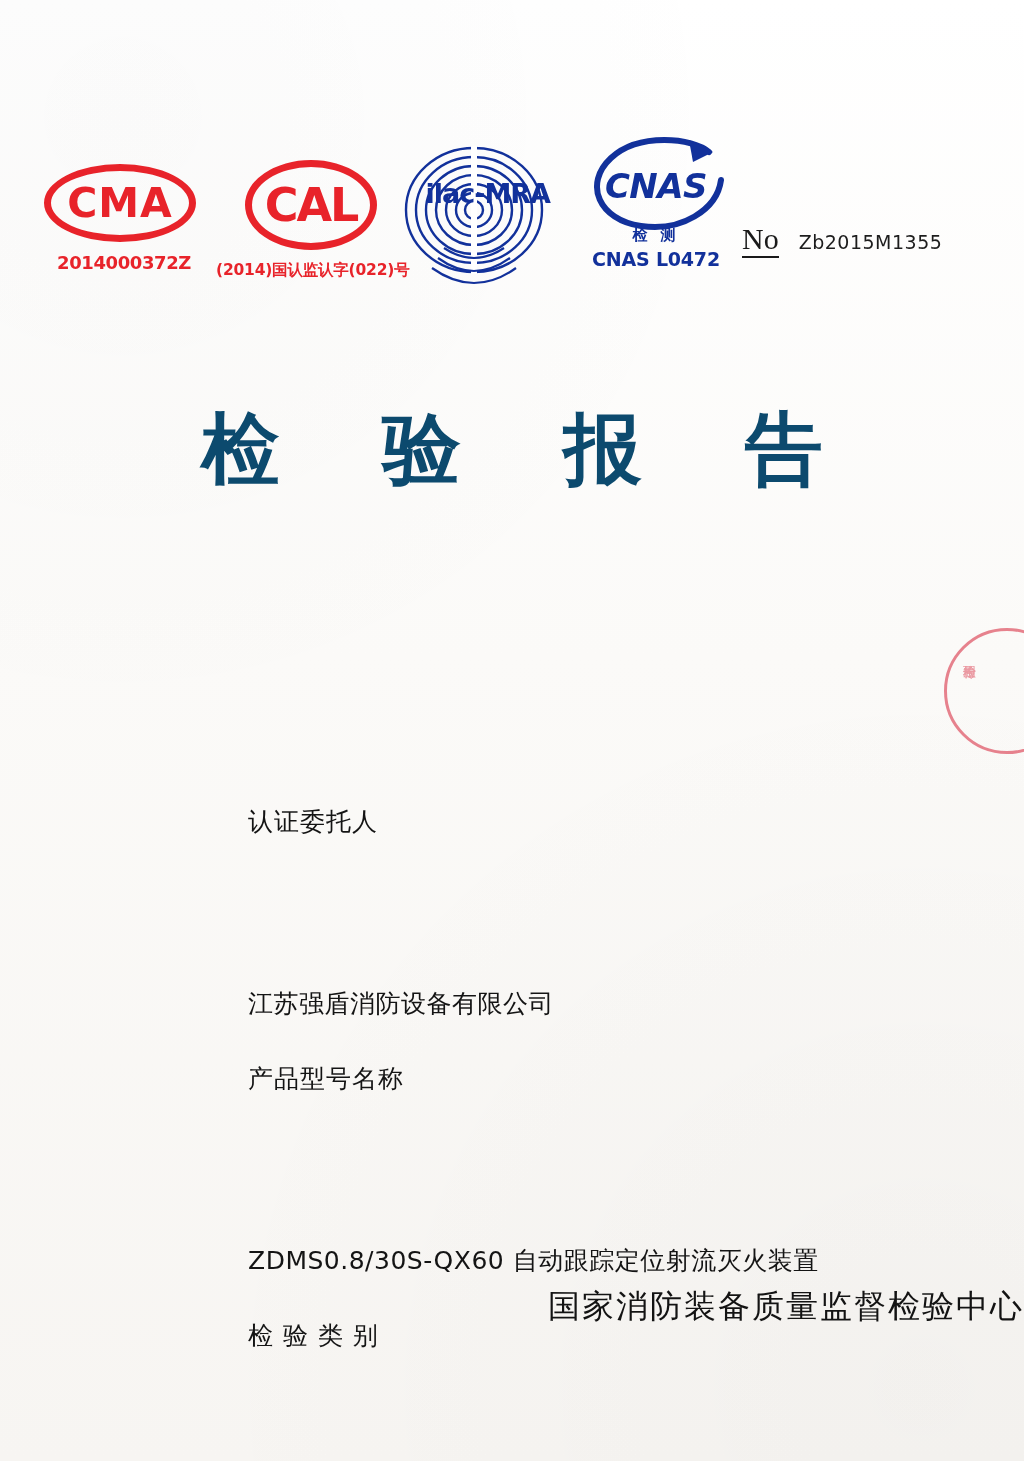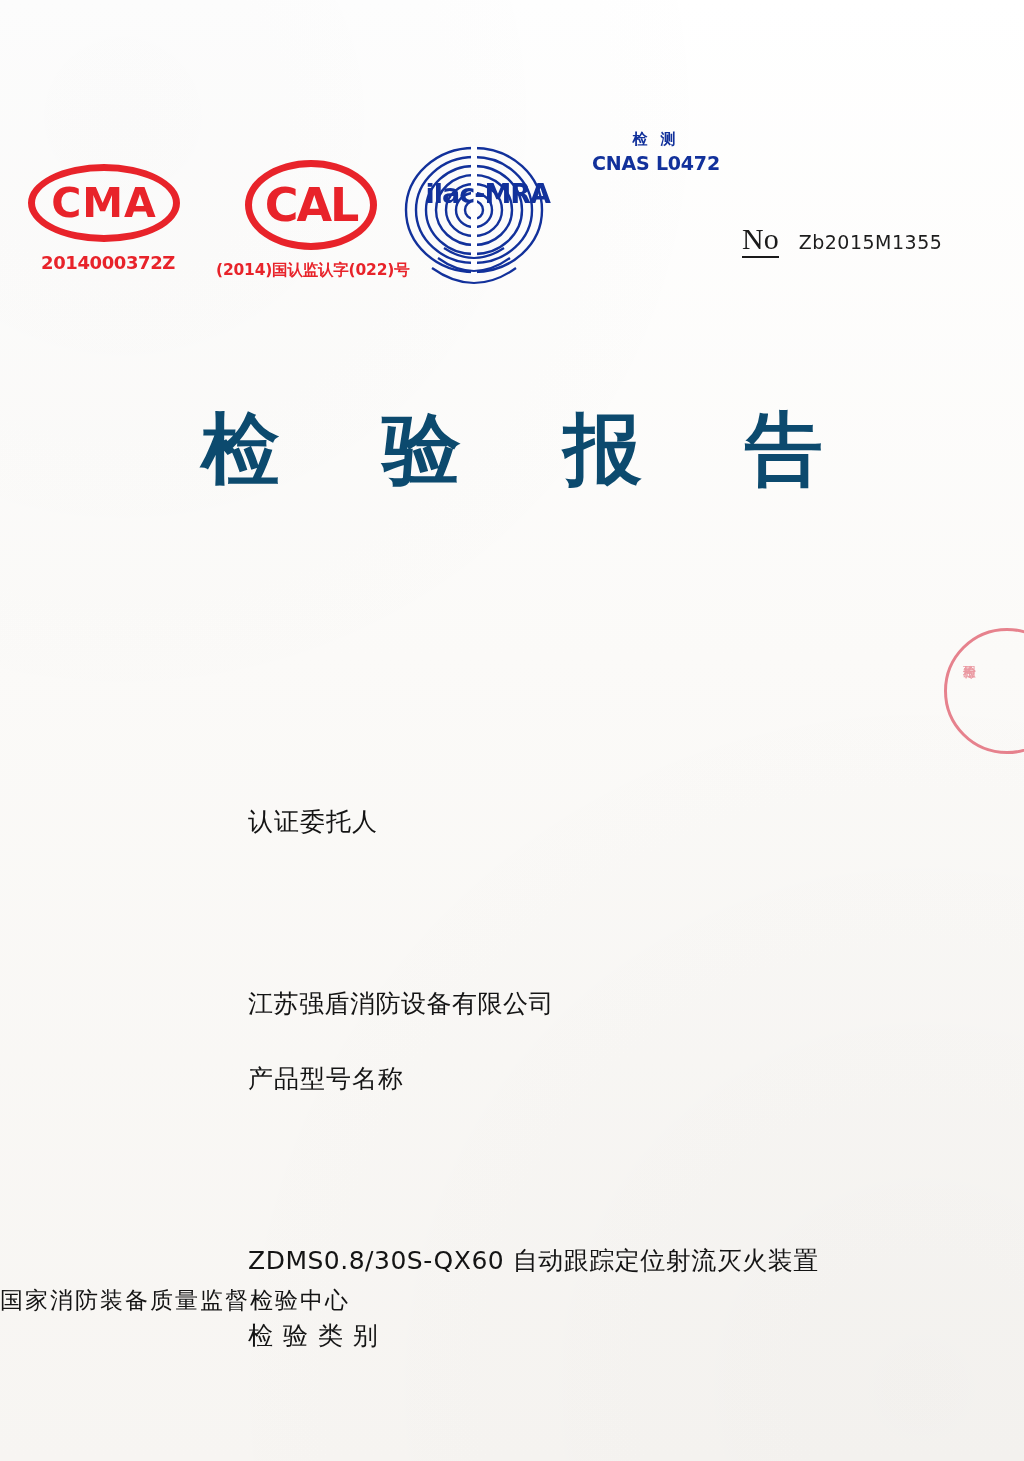--- a/index.html
+++ b/index.html
@@ -35,21 +35,21 @@
     position: absolute;
     top: 132px;
     left: 0;
     width: 1024px;
     height: 190px;
   }
 
   
   .cma {
     position: absolute;
-    left: 28px;
+    left: 44px;
     top: 32px;
     width: 160px;
     text-align: center;
   }
   .cma-oval {
     width: 152px;
     height: 78px;
     border: 7px solid #e8232a;
     border-radius: 50% / 50%;
     box-sizing: border-box;
@@ -247,22 +247,22 @@
     flex: 1;
     letter-spacing: 0.5px;
   }
 
   
   .org {
     position: absolute;
     top: 1285px;
     left: 0;
     width: 1024px;
-    text-align: left;
-    font-size: 23px;
+    text-align: right;
+    font-size: 32px;
     letter-spacing: 2px;
     color: #131313;
   }
 
   
   .seal {
     position: absolute;
     right: -46px;
     top: 628px;
     width: 120px;
@@ -322,20 +322,27 @@
         <g fill="none" stroke="#12319b" stroke-width="2.2">
           <path d="M40 120 q36 26 72 0"></path>
           <path d="M34 130 q42 30 84 0"></path>
           <path d="M46 110 q30 20 60 0"></path>
         </g>
       </svg>
       <div class="ilac-label">ilac-MRA</div>
     </div>
 
     <div class="cnas">
+      <div class="cnas-badge">
+        <svg width="150" height="96" viewBox="0 0 150 96">
+          <path d="M128 16 C112 2 58 -4 30 22 C2 48 18 84 60 90 C100 96 136 74 140 44" fill="none" stroke="#12319b" stroke-width="6" stroke-linecap="round"></path>
+          <path d="M108 4 L132 16 L112 26" fill="#12319b"></path>
+        </svg>
+        <div class="cnas-word">CNAS</div>
+      </div>
       <div class="cnas-sub">检 测</div>
       <div class="cnas-code">CNAS L0472</div>
     </div>
 
     <div class="report-no">
       <span class="no-symbol">No</span>
       <span class="no-value">Zb2015M1355</span>
     </div>
   </div>
 

